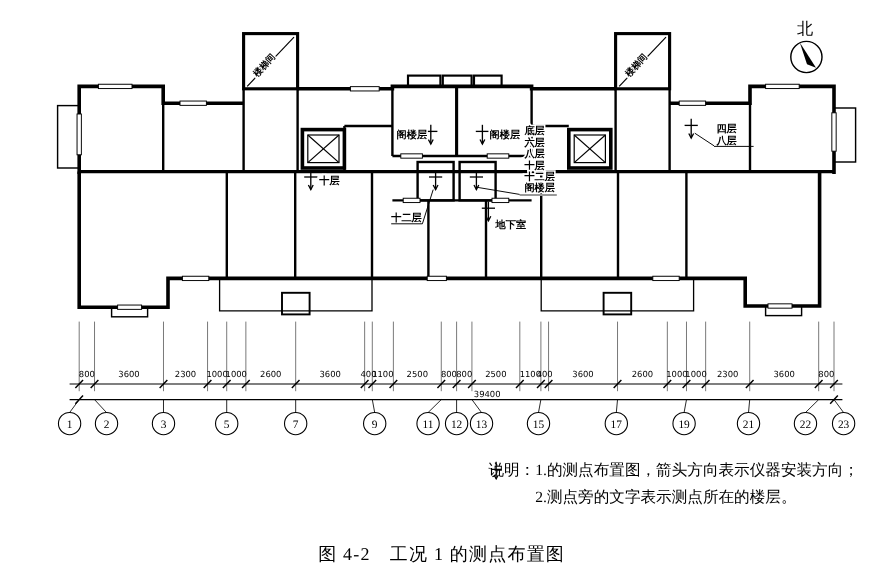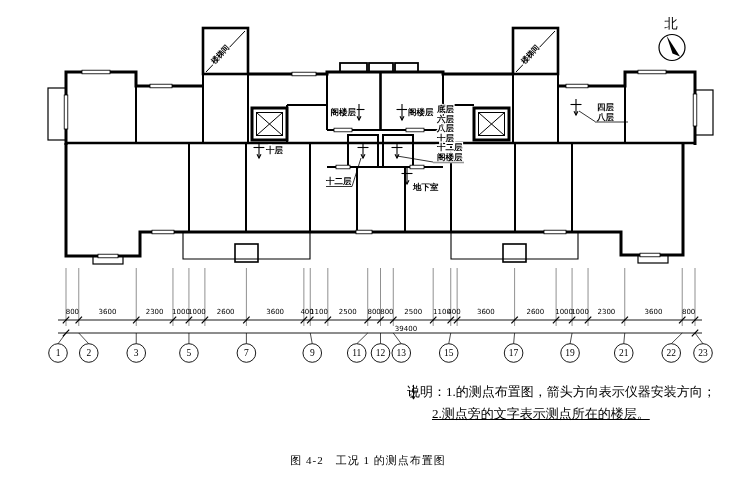--- a/index.html
+++ b/index.html
@@ -10,24 +10,24 @@
   .lbl{font:600 8.5px "Liberation Sans","DejaVu Sans",sans-serif;
        paint-order:stroke;stroke:#fff;stroke-width:2.6px;}
   .stairlbl{font:600 7.5px "Liberation Sans","DejaVu Sans",sans-serif;
        paint-order:stroke;stroke:#fff;stroke-width:2px;}
   .dim{font:7px "DejaVu Sans",sans-serif;}
   .bub{font:9.5px "Liberation Serif",serif;}
   .north-t{font:13.5px "Liberation Serif",serif;}
   .notes{position:absolute;left:407px;top:384px;width:320px;
          font-size:13px;line-height:16px;color:#000;}
   .notes .row{white-space:nowrap;}
-  .notes .row2{margin-left:25px;margin-top:6px;text-decoration:underline;}
+  .notes .row2{margin-left:39px;margin-top:6px;}
   .mp-inline{display:inline-block;vertical-align:-3px;margin:0 1px;}
   .caption{position:absolute;left:0;top:453px;width:736px;text-align:center;
-           font-size:11px;letter-spacing:1px;color:#000;}
+           font-size:15px;letter-spacing:1px;color:#000;}
 </style>
 </head>
 <body>
 
 <div class="stage">
 
   <svg width="736" height="376" viewBox="0 0 736 376">
     <defs>
       <g id="mp-glyph" stroke="#000" stroke-width="1.1" fill="none">
         <line x1="0" y1="-8" x2="0" y2="8"></line>

